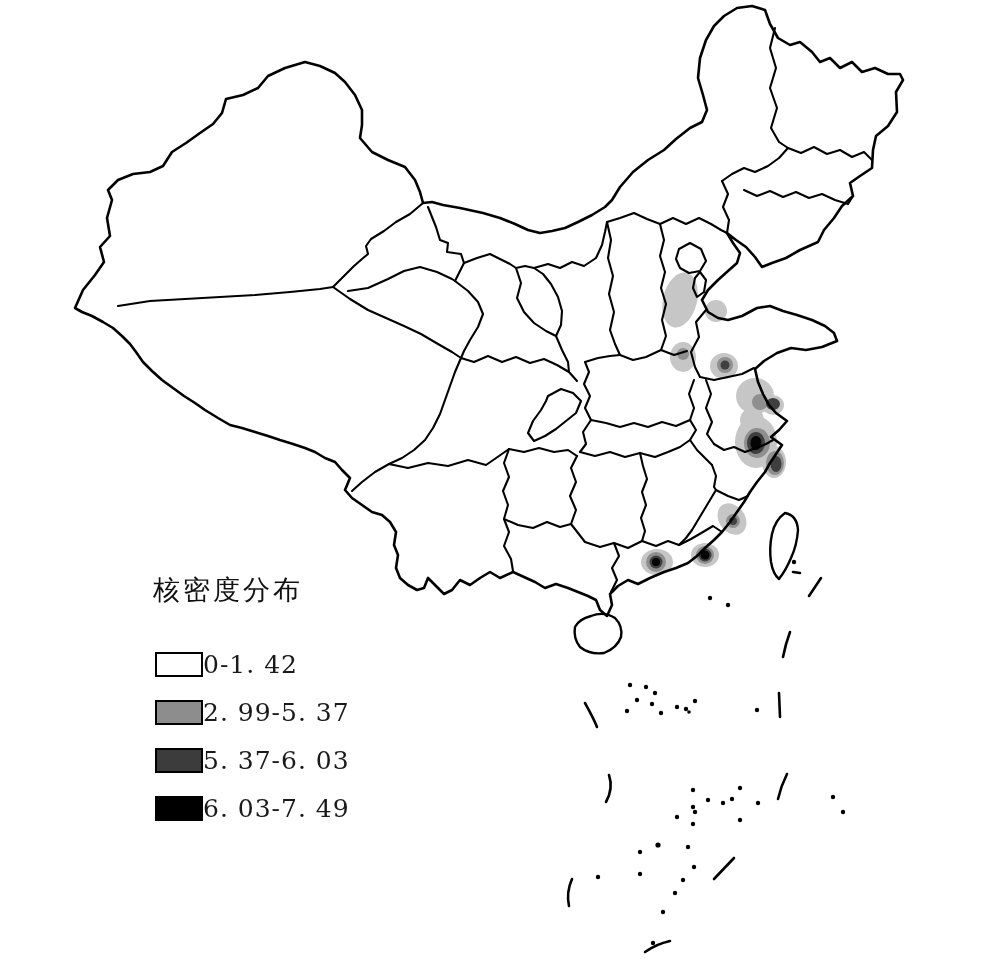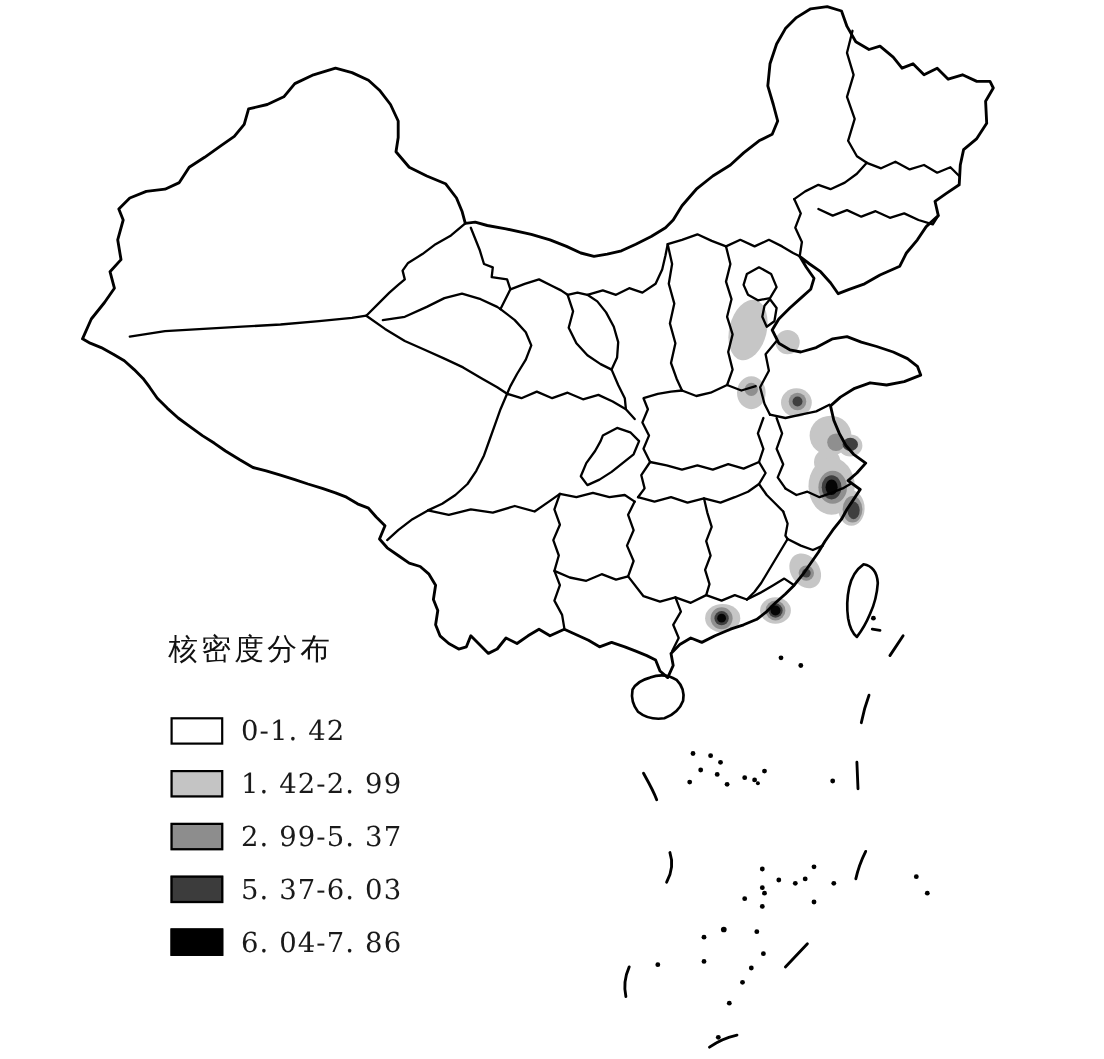--- a/index.html
+++ b/index.html
@@ -7,21 +7,21 @@
          font-family:"Liberation Sans",sans-serif;}
   #map-svg{position:absolute;left:0;top:0;}
   
   #legend{position:absolute;left:153px;top:572px;}
   #legend-title{font-family:"DejaVu Serif",serif;font-size:27px;color:#111;
                 letter-spacing:3px;white-space:nowrap;}
   #legend-rows{position:absolute;left:2px;top:68px;}
   .legend-row{display:flex;align-items:center;height:48px;}
   .legend-swatch{width:44px;height:21px;border:2.5px solid #000;box-sizing:content-box;
                  flex:0 0 auto;}
-  .legend-label{margin-left:16px;font-family:"DejaVu Serif",serif;font-size:25px;
+  .legend-label{margin-left:0;font-family:"DejaVu Serif",serif;font-size:25px;
                 color:#1a1a1a;white-space:nowrap;letter-spacing:1px;}
   .stroke{fill:none;stroke:#000;stroke-linejoin:round;stroke-linecap:round;}
 </style>
 </head>
 <body>
 
 <div id="stage">
 
   <svg id="map-svg" width="1004" height="963" viewBox="0 0 1004 963">
 
@@ -196,31 +196,27 @@
   </svg>
 
   <div id="legend">
     <div id="legend-title">核密度分布</div>
     <div id="legend-rows">
         <div class="legend-row">
           <div class="legend-swatch" style="background: rgb(255, 255, 255);"></div>
           <div class="legend-label">0-1. 42</div>
         </div>
         <div class="legend-row">
-          <div class="legend-swatch" style="background: rgb(196, 196, 196);"></div>
-          <div class="legend-label">1. 42-2. 99</div>
-        </div>
-        <div class="legend-row">
           <div class="legend-swatch" style="background: rgb(141, 141, 141);"></div>
           <div class="legend-label">2. 99-5. 37</div>
         </div>
         <div class="legend-row">
           <div class="legend-swatch" style="background: rgb(60, 60, 60);"></div>
           <div class="legend-label">5. 37-6. 03</div>
         </div>
         <div class="legend-row">
           <div class="legend-swatch" style="background: rgb(0, 0, 0);"></div>
-          <div class="legend-label">6. 04-7. 86</div>
+          <div class="legend-label">6. 03-7. 49</div>
         </div>
       </div>
   </div>
 
 </div>
 
 </body></html>

